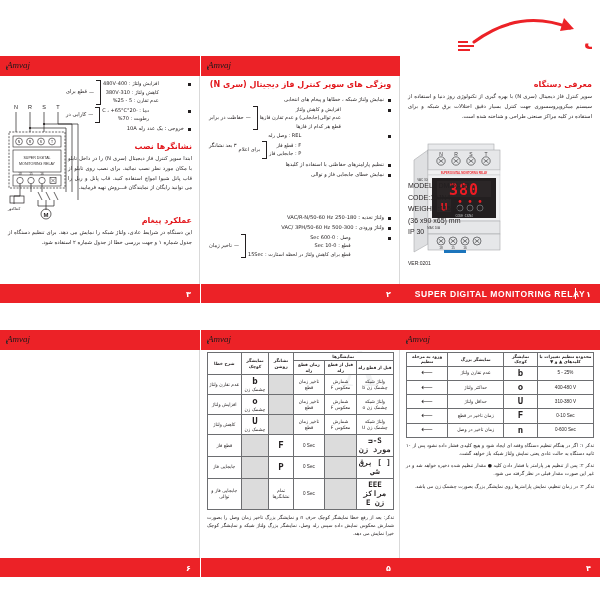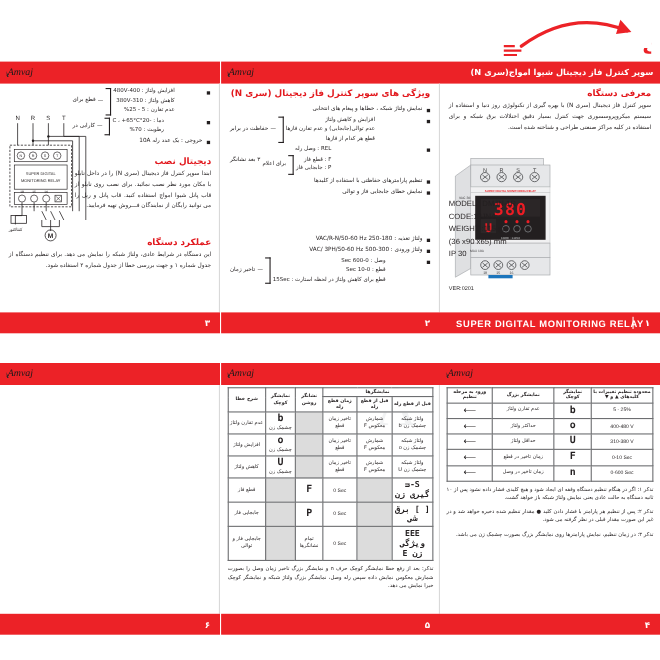--- a/index.html
+++ b/index.html
@@ -120,23 +120,20 @@
 
   <div class="brandlogo">
     <svg viewBox="0 0 140 44">
       <path d="M22 30 Q 68 -4 118 16" stroke="#ec2227" stroke-width="3" fill="none" stroke-linecap="round"></path>
       <path d="M112 6 L122 17 L108 19 Z" fill="#ec2227"></path>
       <text x="132" y="36" text-anchor="end" font-family="DejaVu Sans, sans-serif" font-size="17" font-weight="bold" fill="#ec2227">آرتا الکتریک</text>
       <path d="M6 34 h16 M6 38 h12 M6 30 h10" stroke="#ec2227" stroke-width="2"></path>
     </svg>
   </div>
 
-  <div class="panelhead" style="right:0;top:56px;width:200px;">
-    <span class="ptitle">سوپر کنترل فاز دیجیتال شیوا امواج(سری N)</span>
-  </div>
 
   <div class="panelhead" style="right:200px;top:56px;width:199px;">
     <span class="minilogo">
       <svg viewBox="0 0 52 12">
         <text x="2" y="10" font-family="DejaVu Sans, sans-serif" font-size="7" font-weight="bold" fill="#2b2b2b">ShivA</text>
         <text x="24" y="8" font-family="Liberation Serif, serif" font-size="9" font-style="italic" fill="#1a1a1a">Amvaj</text>
       </svg>
     </span>
   </div>
 
@@ -320,24 +317,24 @@
           <span class="brace"></span>
           <div class="bracelines">
             <div>دما : -20°C ، +65°C</div>
             <div>رطوبت : 70%</div>
           </div>
         </div>
       </li>
       <li>خروجی : یک عدد رله 10A</li>
     </ul>
 
-    <h2 class="sect" style="position:absolute;right:8px;top:64px;">دیجیتال نصب</h2>
+    <h2 class="sect" style="position:absolute;right:8px;top:64px;">نشانگرها نصب</h2>
     <div class="body-fa" style="position:absolute;right:8px;left:68px;top:76px;">ابتدا سوپر کنترل فاز دیجیتال (سری N) را در داخل تابلو با مکان مورد نظر نصب نمائید. برای نصب روی تابلو از قاب پانل شیوا امواج استفاده کنید. قاب پانل و ریل را می توانید رایگان از نمایندگان فـــروش تهیه فرمایید.</div>
 
-    <h2 class="sect" style="position:absolute;right:8px;top:138px;">عملکرد دستگاه</h2>
+    <h2 class="sect" style="position:absolute;right:8px;top:138px;">عملکرد پیغام</h2>
     <div class="body-fa" style="position:absolute;right:8px;left:8px;top:150px;">این دستگاه در شرایط عادی، ولتاژ شبکه را نمایش می دهد. برای تنظیم دستگاه از جدول شماره ۱ و جهت بررسی خطا از جدول شماره ۲ استفاده شود.</div>
 
     <div class="photo" style="left:4px;top:22px;width:88px;height:122px;">
       <svg viewBox="0 0 88 122" width="88" height="122">
         <g stroke="#231f20" stroke-width=".7" fill="none">
 
           <path d="M12 12 V32"></path>
             <path d="M26 12 V32"></path>
             <path d="M40 12 V32"></path>
             <path d="M54 12 V24"></path>
@@ -566,37 +563,37 @@
           <td>شمارش معکوس F</td>
           <td>تاخیر زمان قطع</td>
           <td class="blank"></td>
           <td>
             <div class="glyph">U</div>
             <div>چشمک زن</div>
           </td>
           <td>کاهش ولتاژ</td>
         </tr>
         <tr>
-          <td class="glyph-sm">ᴝ-S گیری زن</td>
+          <td class="glyph-sm">ᴝ-S مورد زن</td>
           <td class="blank"></td>
           <td class="ltr">0 Sec</td>
           <td class="glyph">F</td>
           <td class="blank"></td>
           <td>قطع فاز</td>
         </tr>
         <tr>
           <td class="glyph-sm">[ ] برق شی</td>
           <td class="blank"></td>
           <td class="ltr">0 Sec</td>
           <td class="glyph">P</td>
           <td class="blank"></td>
           <td>جابجایی فاز</td>
         </tr>
         <tr>
-          <td class="glyph-sm">EEE ویژگی زن E</td>
+          <td class="glyph-sm">EEE مراکز زن E</td>
           <td class="blank"></td>
           <td class="ltr">0 Sec</td>
           <td>تمام نشانگرها</td>
           <td class="blank"></td>
           <td>جابجایی فاز و توالی</td>
         </tr>
       </tbody>
     </table>
 
     <div class="note">تذکر: بعد از رفع خطا نمایشگر کوچک حرف n و نمایشگر بزرگ تاخیر زمان وصل را بصورت شمارش معکوس نمایش داده سپس رله وصل، نمایشگر بزرگ ولتاژ شبکه و نمایشگر کوچک  خیرا نمایش می دهد.</div>

